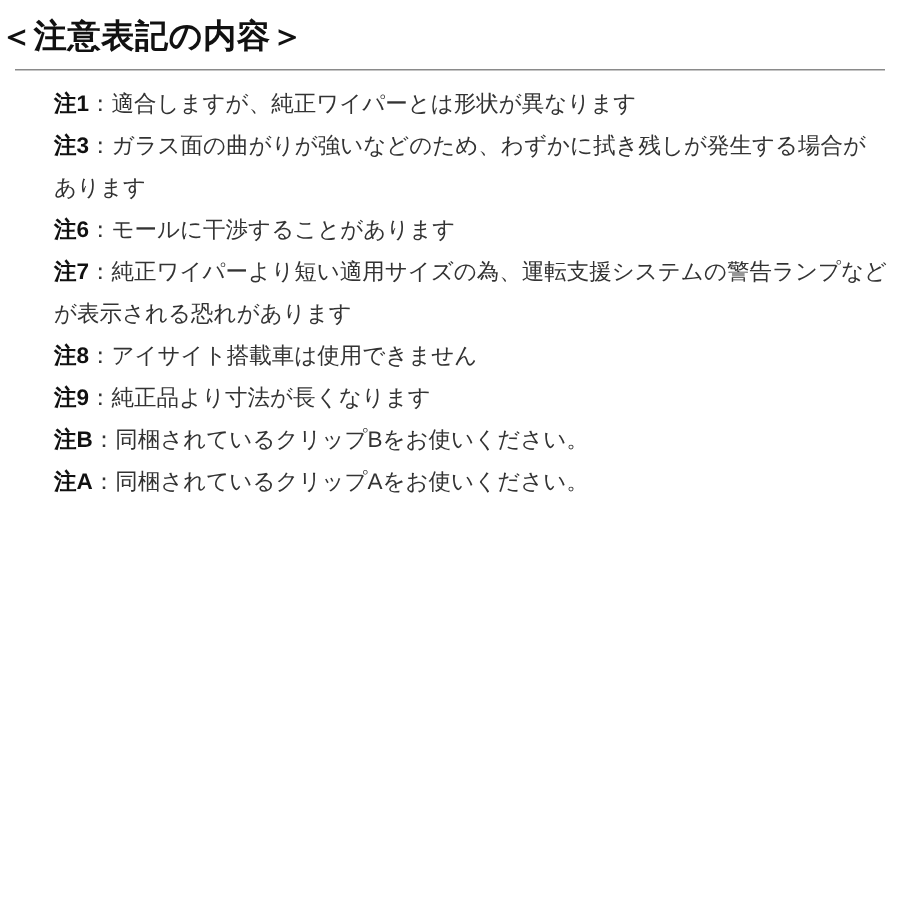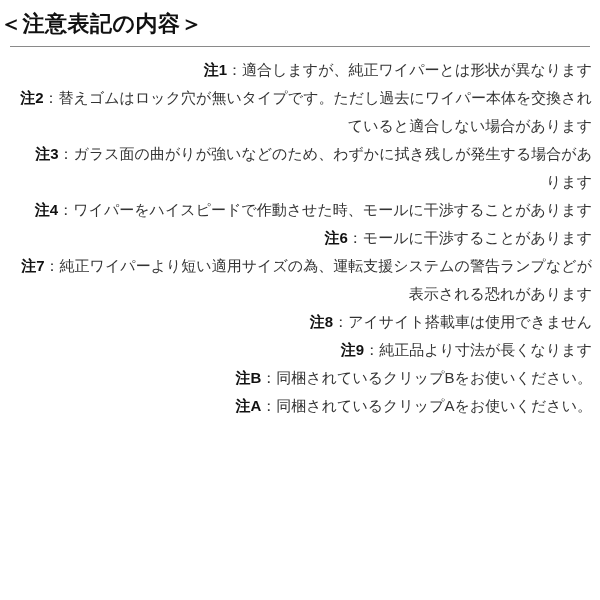--- a/index.html
+++ b/index.html
@@ -34,25 +34,24 @@
     font-weight: normal;
     color: #222222;
   }
   .divider {
     border: none;
     border-top: 1px solid #8a8a8a;
     margin: 0 10px 9px 10px;
     height: 0;
   }
   .notes {
-    padding: 0 8px 0 20px;
+    padding: 0 8px 0 36px;
     font-size: 15px;
     line-height: 28px;
     word-break: break-all;
-    text-align: right;
   }
   .note {
     margin: 0;
     padding: 0;
   }
   .note-label {
     font-weight: bold;
     color: #111111;
   }
   .note-sep {
@@ -64,25 +63,23 @@
 
 <div class="page">
 
   <h1 class="title">＜注意表記の内容＞</h1>
   <hr class="divider">
 
   <div class="notes">
 
     <p class="note"><span class="note-label">注1</span><span class="note-sep">：</span><span class="note-text">適合しますが、純正ワイパーとは形状が異なります</span></p>
 
-    <p class="note"><span class="note-label">注2</span><span class="note-sep">：</span><span class="note-text">替えゴムはロック穴が無いタイプです。ただし過去にワイパー本体を交換されていると適合しない場合があります</span></p>
 
     <p class="note"><span class="note-label">注3</span><span class="note-sep">：</span><span class="note-text">ガラス面の曲がりが強いなどのため、わずかに拭き残しが発生する場合があります</span></p>
 
-    <p class="note"><span class="note-label">注4</span><span class="note-sep">：</span><span class="note-text">ワイパーをハイスピードで作動させた時、モールに干渉することがあります</span></p>
 
 
     <p class="note"><span class="note-label">注6</span><span class="note-sep">：</span><span class="note-text">モールに干渉することがあります</span></p>
 
     <p class="note"><span class="note-label">注7</span><span class="note-sep">：</span><span class="note-text">純正ワイパーより短い適用サイズの為、運転支援システムの警告ランプなどが表示される恐れがあります</span></p>
 
     <p class="note"><span class="note-label">注8</span><span class="note-sep">：</span><span class="note-text">アイサイト搭載車は使用できません</span></p>
 
     <p class="note"><span class="note-label">注9</span><span class="note-sep">：</span><span class="note-text">純正品より寸法が長くなります</span></p>
 

